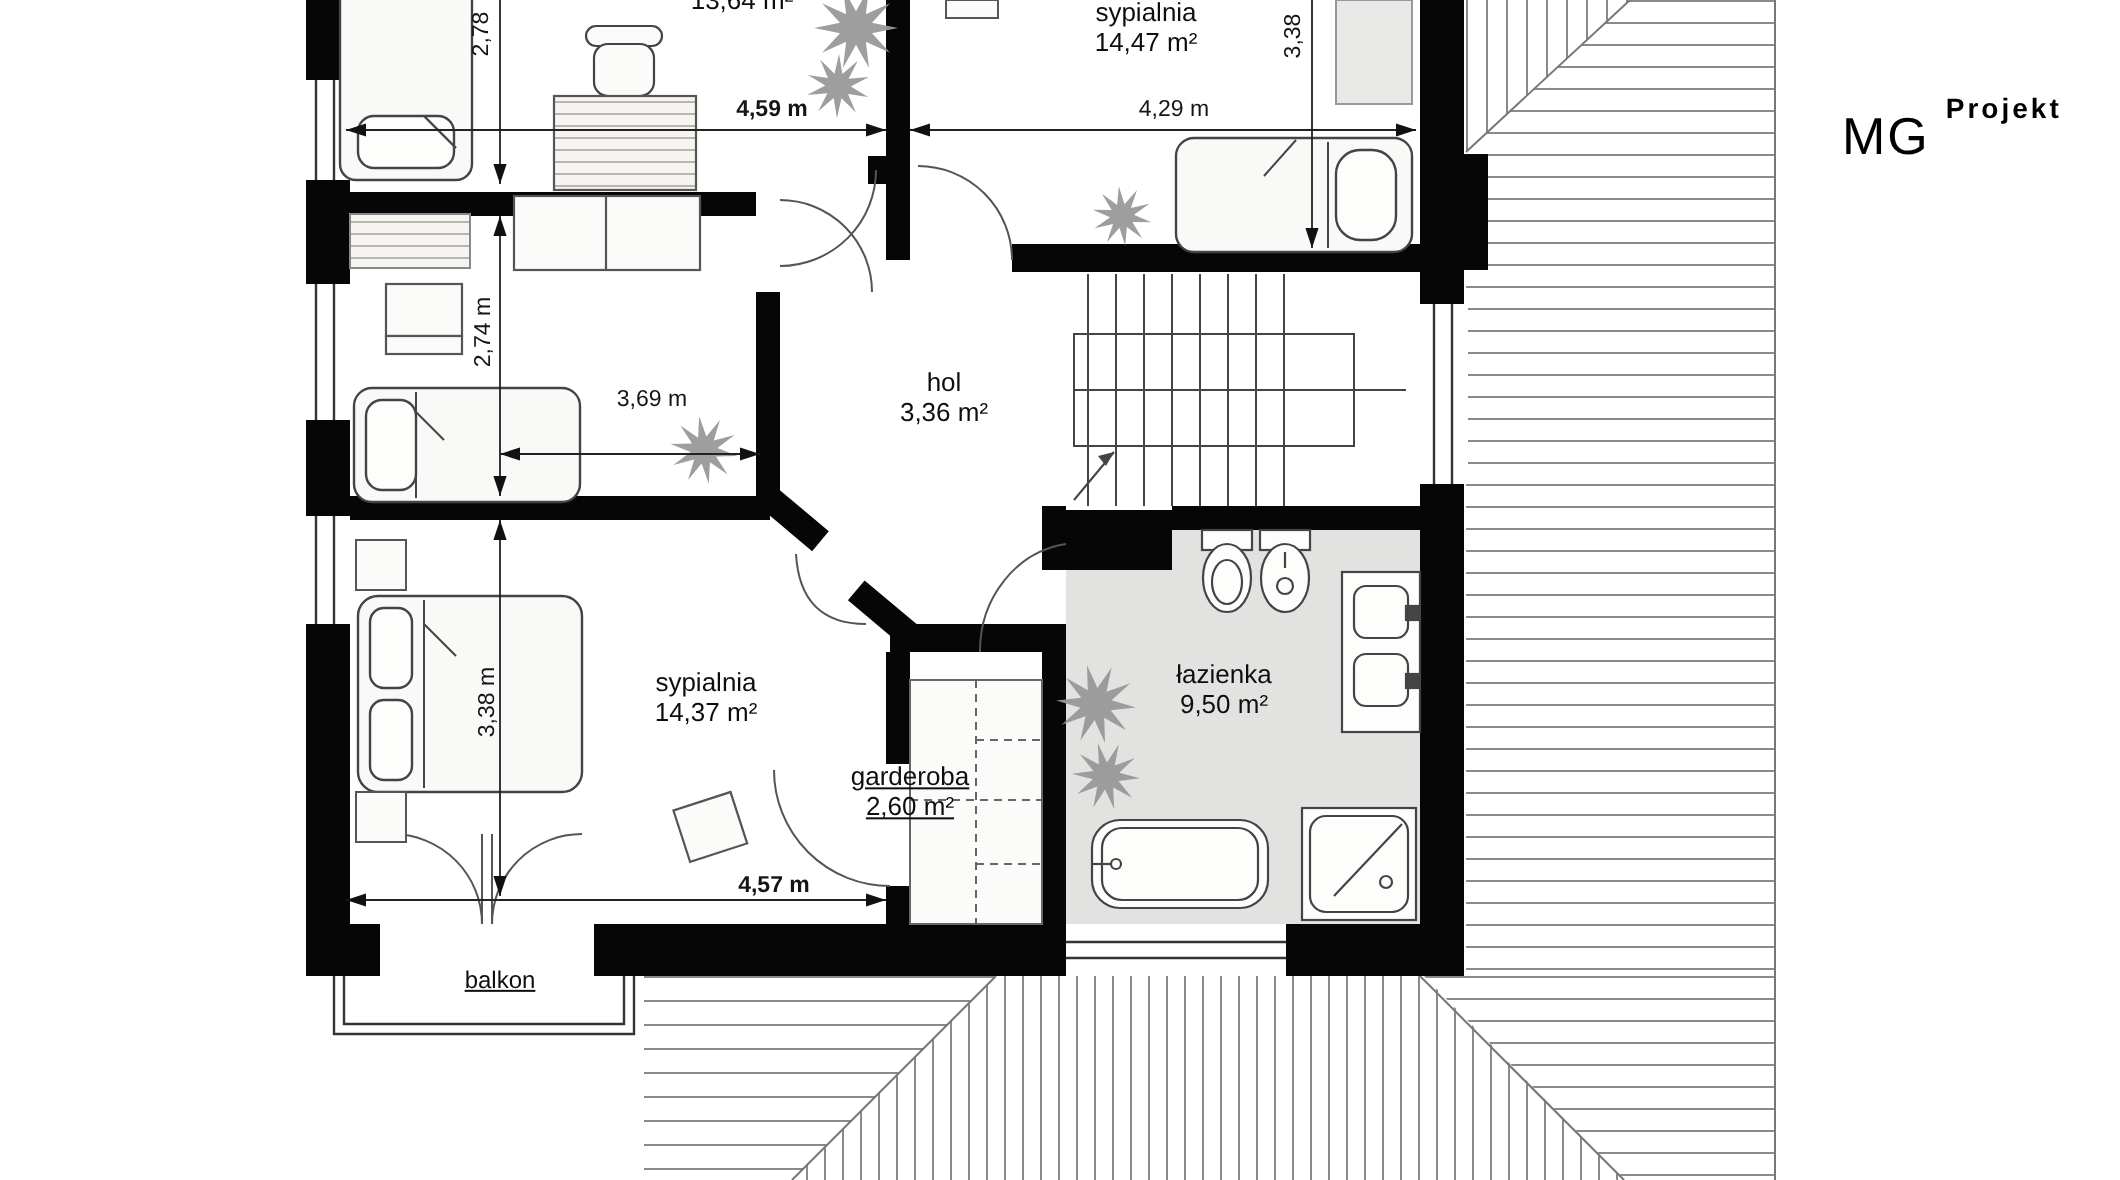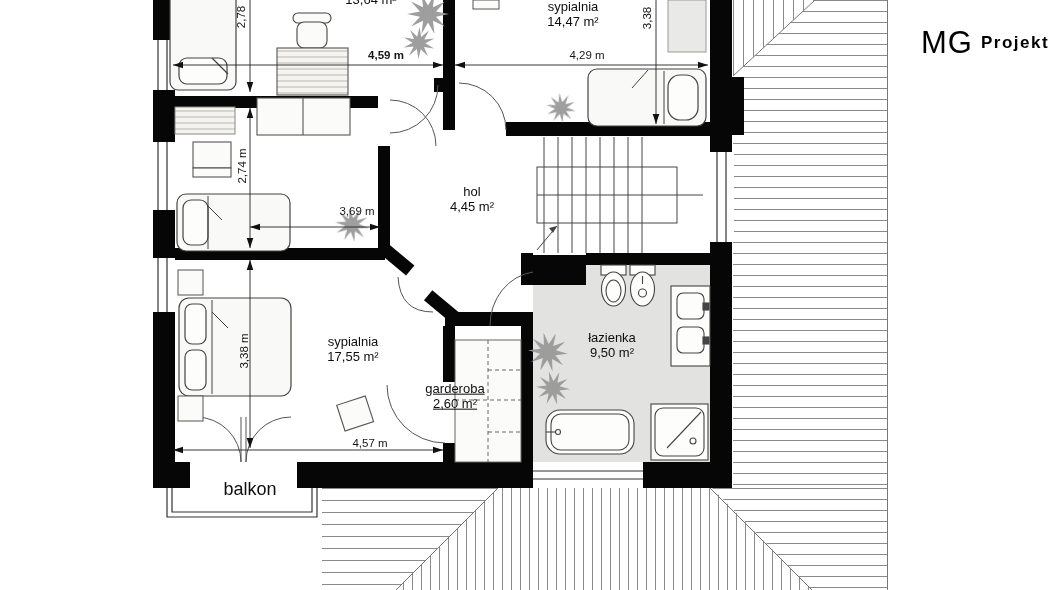--- a/index.html
+++ b/index.html
@@ -20,22 +20,22 @@
   #roof-bottom-right{left:322px;top:488px;width:566px;height:102px;background-color:#fff;
     background-image:repeating-linear-gradient(to bottom,#8a8a8a 0 1px,transparent 1px 11px);
     clip-path:polygon(390px 0,566px 0,566px 102px,490px 102px);}
   #plan-svg{position:absolute;left:0;top:0;}
   .lbl{position:absolute;transform:translate(-50%,-50%);text-align:center;white-space:nowrap;
        font-size:13px;line-height:1.18;color:#0e0e0e;}
   .lbl .area{display:block;}
   .dim{position:absolute;transform:translate(-50%,-50%);font-size:11.5px;color:#151515;white-space:nowrap;}
   .dim.rot{transform:translate(-50%,-50%) rotate(-90deg);}
   #logo{position:absolute;left:921px;top:27px;display:flex;align-items:center;color:#000;}
-  #logo .mg{font-size:31px;font-weight:400;letter-spacing:1px;line-height:1;}
-  #logo .projekt{font-size:17px;font-weight:700;letter-spacing:1.5px;margin-left:8px;line-height:1;}
+  #logo .mg{font-size:26px;font-weight:400;letter-spacing:1px;line-height:1;margin-top:28px;}
+  #logo .projekt{font-size:14px;font-weight:700;letter-spacing:1.5px;margin-left:8px;line-height:1;}
 </style>
 </head>
 <body>
 
 <div id="stage">
 
   <div class="hatch" id="roof-right"></div>
   <div class="hatch" id="roof-right-tri"></div>
   <div class="hatch" id="roof-bottom-mid"></div>
   <div class="hatch" id="roof-bottom-left"></div>
@@ -251,44 +251,44 @@
 
   <div class="lbl" style="left:371px;top:0px;">
     <span class="area">13,64 m²</span>
   </div>
   <div class="lbl" style="left:573px;top:14px;">
     <span>sypialnia</span>
     <span class="area">14,47 m²</span>
   </div>
   <div class="lbl" style="left:472px;top:199px;">
     <span>hol</span>
-    <span class="area">4,45 m²</span>
+    <span class="area">3,36 m²</span>
   </div>
   <div class="lbl" style="left:612px;top:345px;">
     <span>łazienka</span>
     <span class="area">9,50 m²</span>
   </div>
   <div class="lbl" style="left:353px;top:349px;">
     <span>sypialnia</span>
-    <span class="area">17,55 m²</span>
+    <span class="area">14,37 m²</span>
   </div>
   <div class="lbl" style="left:455px;top:396px;text-decoration:underline;">
     <span>garderoba</span>
     <span class="area">2,60 m²</span>
   </div>
-  <div class="lbl" style="left:250px;top:490px;font-size:18px;">
+  <div class="lbl" style="left:250px;top:490px;font-size:12px;text-decoration:underline;">
     <span>balkon</span>
   </div>
 
   <div class="dim" style="left:386px;top:55px;font-weight:bold;">4,59 m</div>
   <div class="dim" style="left:587px;top:55px;">4,29 m</div>
   <div class="dim rot" style="left:241px;top:17px;">2,78</div>
   <div class="dim rot" style="left:647px;top:18px;">3,38</div>
   <div class="dim rot" style="left:242px;top:166px;">2,74 m</div>
-  <div class="dim" style="left:326px;top:211px;margin-left:31px;">3,69 m</div>
+  <div class="dim" style="left:326px;top:200px;">3,69 m</div>
   <div class="dim rot" style="left:244px;top:351px;">3,38 m</div>
-  <div class="dim" style="left:370px;top:443px;">4,57 m</div>
+  <div class="dim" style="left:387px;top:443px;font-weight:bold;">4,57 m</div>
 
   <div id="logo">
     <span class="mg">MG</span>
     <span class="projekt">Projekt</span>
   </div>
 </div>
 
 </body></html>

